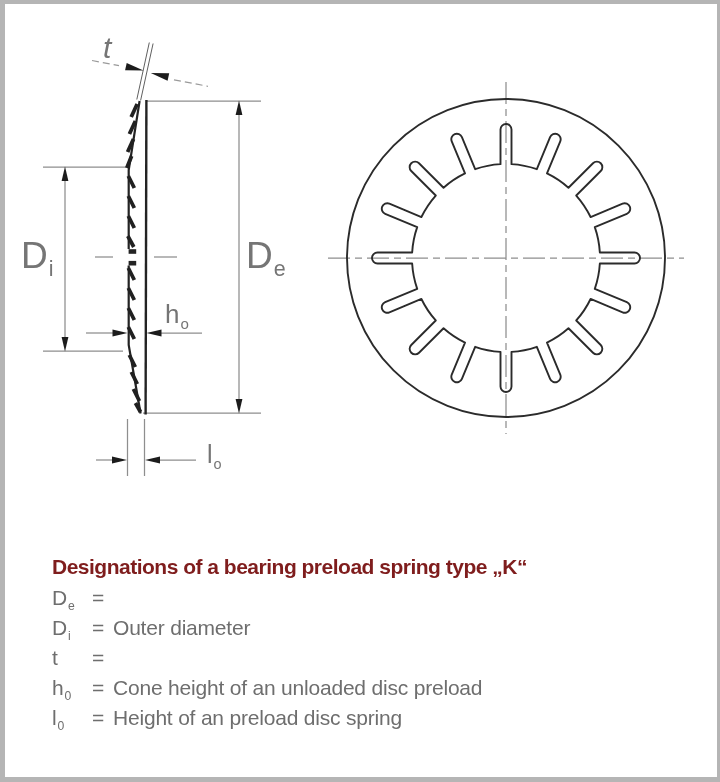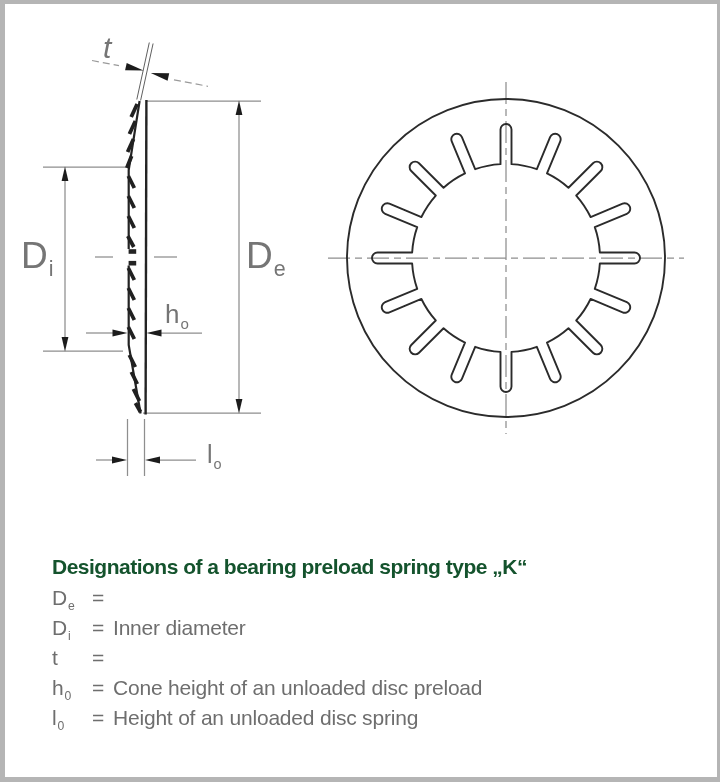--- a/index.html
+++ b/index.html
@@ -102,42 +102,42 @@
     <span>t</span></div>
   <div class="dim-label lbl-di">
     <span>D</span><span class="sub">i</span></div>
   <div class="dim-label lbl-de">
     <span>D</span><span class="sub">e</span></div>
   <div class="dim-label lbl-ho">
     <span>h</span><span class="sub">o</span></div>
   <div class="dim-label lbl-lo">
     <span>l</span><span class="sub">o</span></div>
 
-  <div class="caption-title" id="caption-title" style="color: #14532d;">Designations of a bearing preload spring type „K“</div>
+  <div class="caption-title" id="caption-title" style="color: #7f1d1d;">Designations of a bearing preload spring type „K“</div>
 
   <div class="legend">
     <div class="leg-row">
       <span class="leg-sym"><span>D</span><span class="sub">e</span></span>
       <span class="leg-eq">=</span>
     </div>
     <div class="leg-row">
       <span class="leg-sym"><span>D</span><span class="sub">i</span></span>
       <span class="leg-eq">=</span>
-      <span class="leg-desc">Inner diameter</span>
+      <span class="leg-desc">Outer diameter</span>
     </div>
     <div class="leg-row">
       <span class="leg-sym"><span>t</span><span class="sub"></span></span>
       <span class="leg-eq">=</span>
     </div>
     <div class="leg-row">
       <span class="leg-sym"><span>h</span><span class="sub">0</span></span>
       <span class="leg-eq">=</span>
       <span class="leg-desc">Cone height of an unloaded disc preload</span>
     </div>
     <div class="leg-row">
       <span class="leg-sym"><span>l</span><span class="sub">0</span></span>
       <span class="leg-eq">=</span>
-      <span class="leg-desc">Height of an unloaded disc spring</span>
+      <span class="leg-desc">Height of an preload disc spring</span>
     </div>
   </div>
 
   <div class="frame"></div>
 </div>
 
 </body></html>

